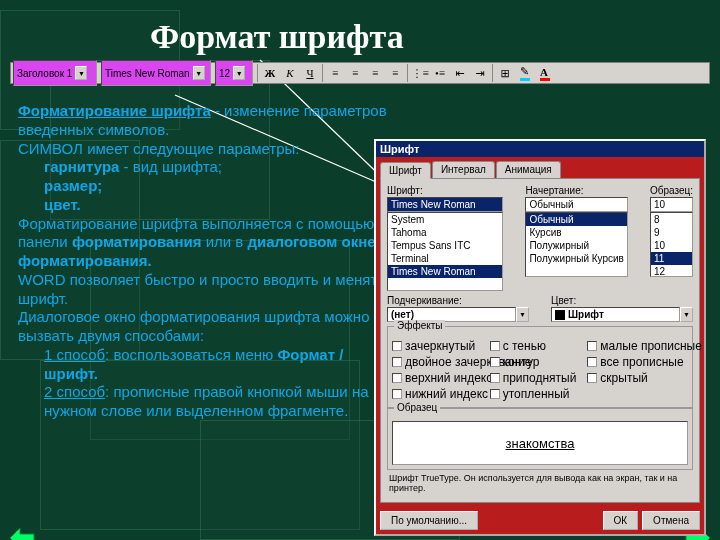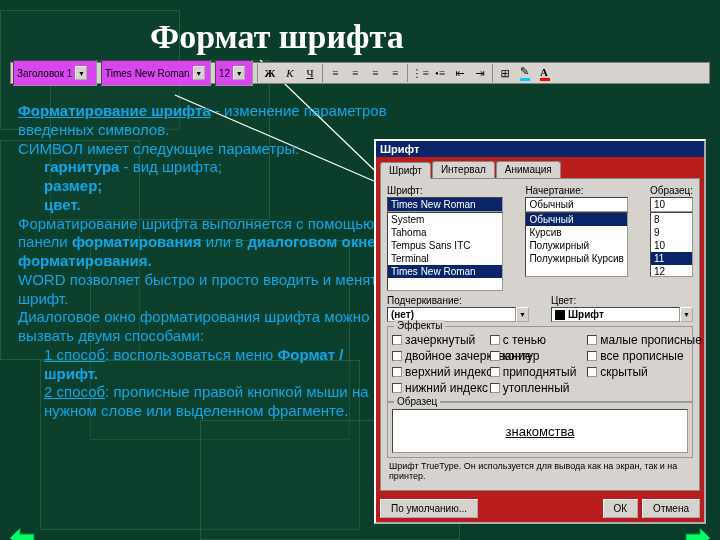--- a/index.html
+++ b/index.html
@@ -78,21 +78,21 @@
   }
   .listbox .item { padding: 0 3px; height: 13px; line-height: 13px; white-space: nowrap; }
   .listbox .item.sel { background: #0a246a; color: #fff; }
   .combo2 { display: flex; font-weight: bold; }
   .combo2 .txtfield { flex: 1; }
   .combo2 .arrow {
     width: 13px; height: 15px; background: #d6d3ce;
     border: 1px outset #fff; font-size: 7px;
     display: flex; align-items: center; justify-content: center;
   }
-  .group { border: 1px solid #999; padding: 6px 4px 4px 4px; margin-top: 0; position: relative; }
+  .group { border: 1px solid #999; padding: 12px 4px 4px 4px; margin-top: 0; position: relative; }
   .group-title { position: absolute; top: -7px; left: 6px; background: #d6d3ce; padding: 0 3px; font-size: 10px; }
   .chk-row { display: flex; flex-wrap: wrap; }
   .chk { display: flex; align-items: center; width: 33%; font-size: 12px; margin-bottom: 2px; white-space: nowrap; }
   .chk .box { width: 10px; height: 10px; background: #fff; border: 1px inset #999; margin-right: 3px; flex-shrink:0; }
   .preview { background: #fff; border: 1px inset #999; height: 44px; display: flex; align-items: center; justify-content: center; font-size: 13px; text-decoration: underline; }
   .dlg-note { font-size: 9px; margin: 3px 2px; }
   .dlg-buttons { display: flex; justify-content: space-between; padding: 4px; }
   .dlg-buttons .left { }
   .dlg-buttons .right { display: flex; gap: 4px; }
   .winbtn { border: 1px outset #fff; background: #d6d3ce; padding: 3px 10px; font-size: 10px; }

